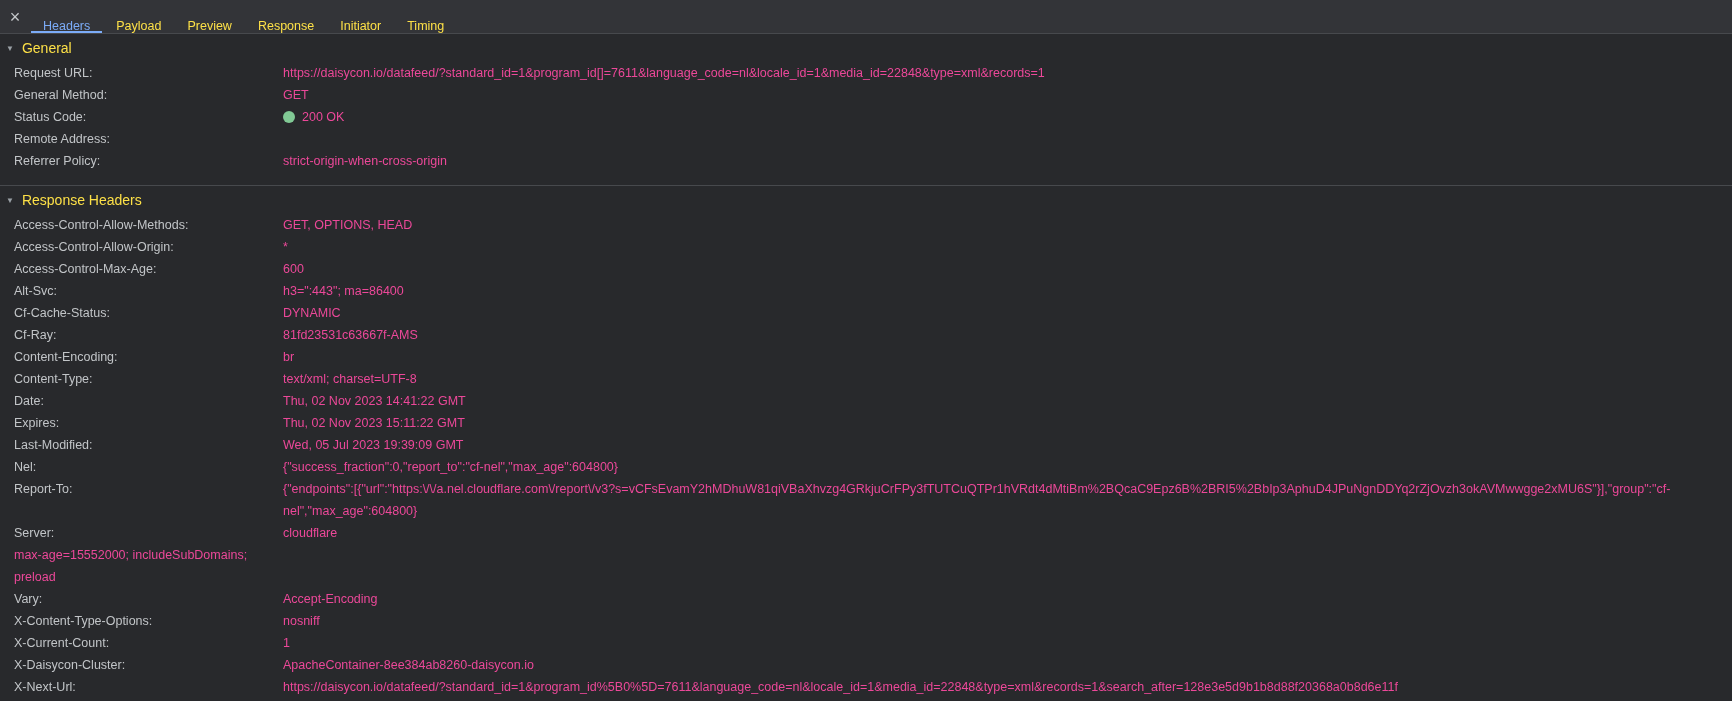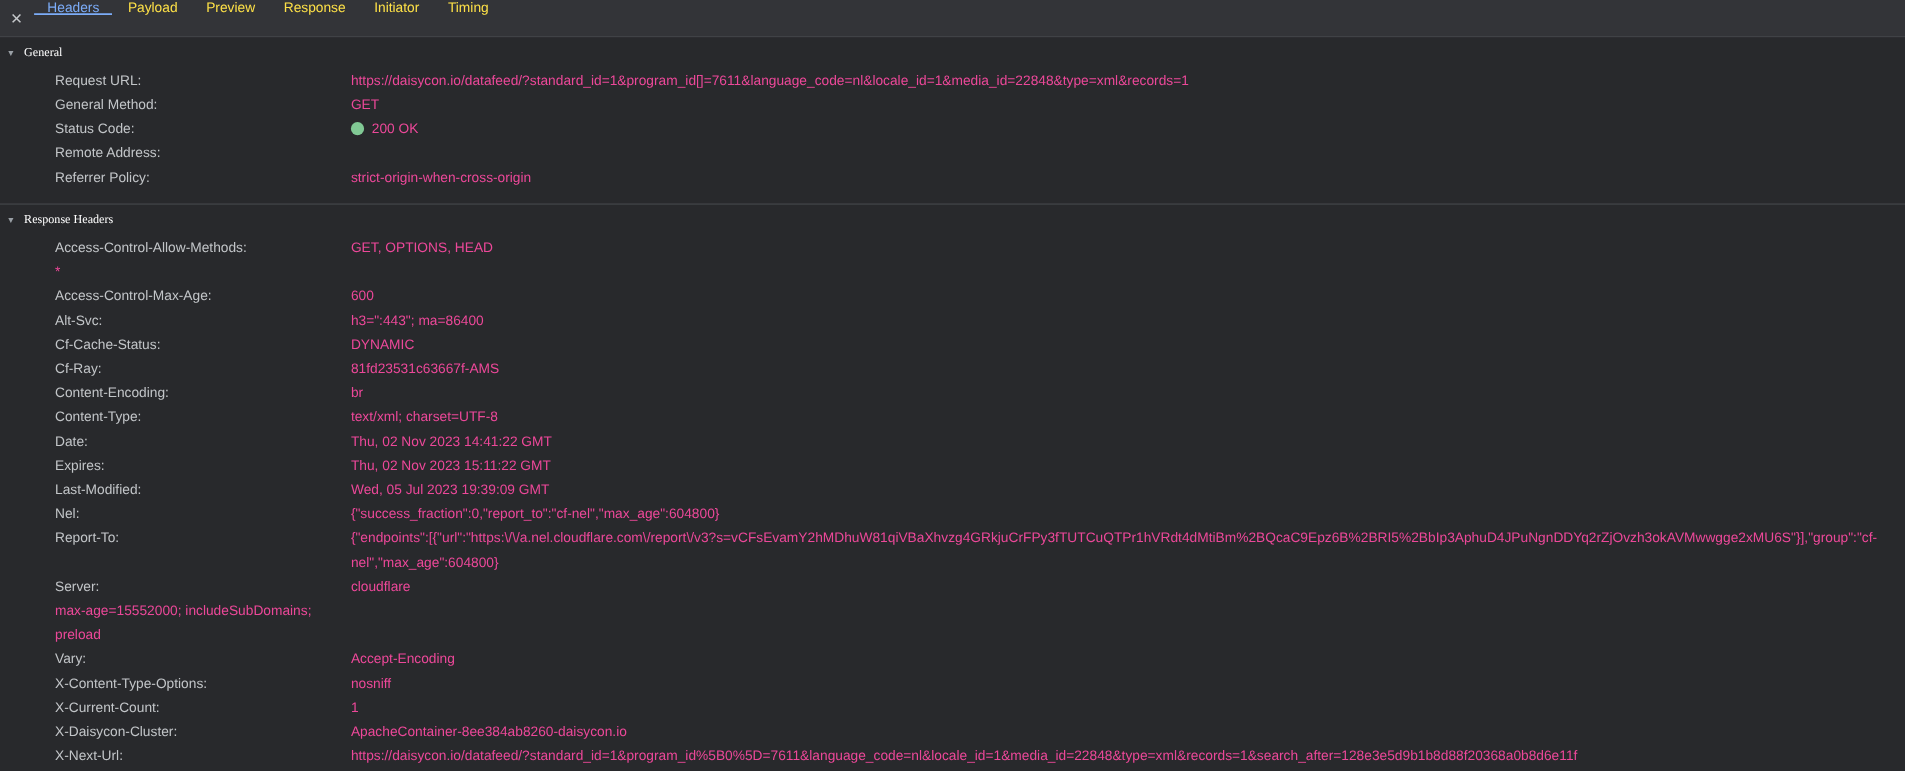--- a/index.html
+++ b/index.html
@@ -28,21 +28,21 @@
     width: 30px;
     display: flex;
     align-items: center;
     justify-content: center;
     color: #c6c9cc;
     font-size: 18px;
     line-height: 1;
     cursor: pointer;
     user-select: none;
   }
-  .tab-strip { display: flex; align-items: flex-start; }
+  .tab-strip { display: flex; align-items: flex-end; }
   .tab {
     display: flex;
     align-items: center;
     padding: 0 12px;
     margin: 0 1px;
     color: #fde047;
     cursor: pointer;
     white-space: nowrap;
   }
   .tab.active {
@@ -66,32 +66,30 @@
     cursor: pointer;
   }
   .tri {
     color: #9aa0a6;
     font-size: 8px;
     line-height: 1;
     margin-right: 8px;
     transform: translateY(0.5px);
   }
   .sec-title {
-    color: #ffffff;
+    color: #fde047;
     font-weight: 500;
-    font-size: 11px;
-    font-family: Liberation Serif, serif;
+    font-size: 14px;
   }
   .row {
     display: grid;
     grid-template-columns: 269px 1fr;
     padding-left: 14px;
     padding-right: 24px;
     min-height: 22px;
-    margin-left: 36px;
   }
   .hname {
     color: #c2c5c8;
     line-height: 22px;
     white-space: nowrap;
     overflow: hidden;
   }
   .hvalue {
     color: #ec4899;
     line-height: 22px;
@@ -154,20 +152,21 @@
       <section class="hsection">
         <div class="sec-header">
           <span class="tri">▼</span>
           <span class="sec-title">Response Headers</span>
         </div>
         <div class="row">
           <div class="hname">Access-Control-Allow-Methods:</div>
           <div class="hvalue">GET, OPTIONS, HEAD</div>
         </div>
         <div class="row">
+          <div class="hname">Access-Control-Allow-Origin:</div>
           <div class="hvalue">*</div>
         </div>
         <div class="row">
           <div class="hname">Access-Control-Max-Age:</div>
           <div class="hvalue">600</div>
         </div>
         <div class="row">
           <div class="hname">Alt-Svc:</div>
           <div class="hvalue">h3=":443"; ma=86400</div>
         </div>

